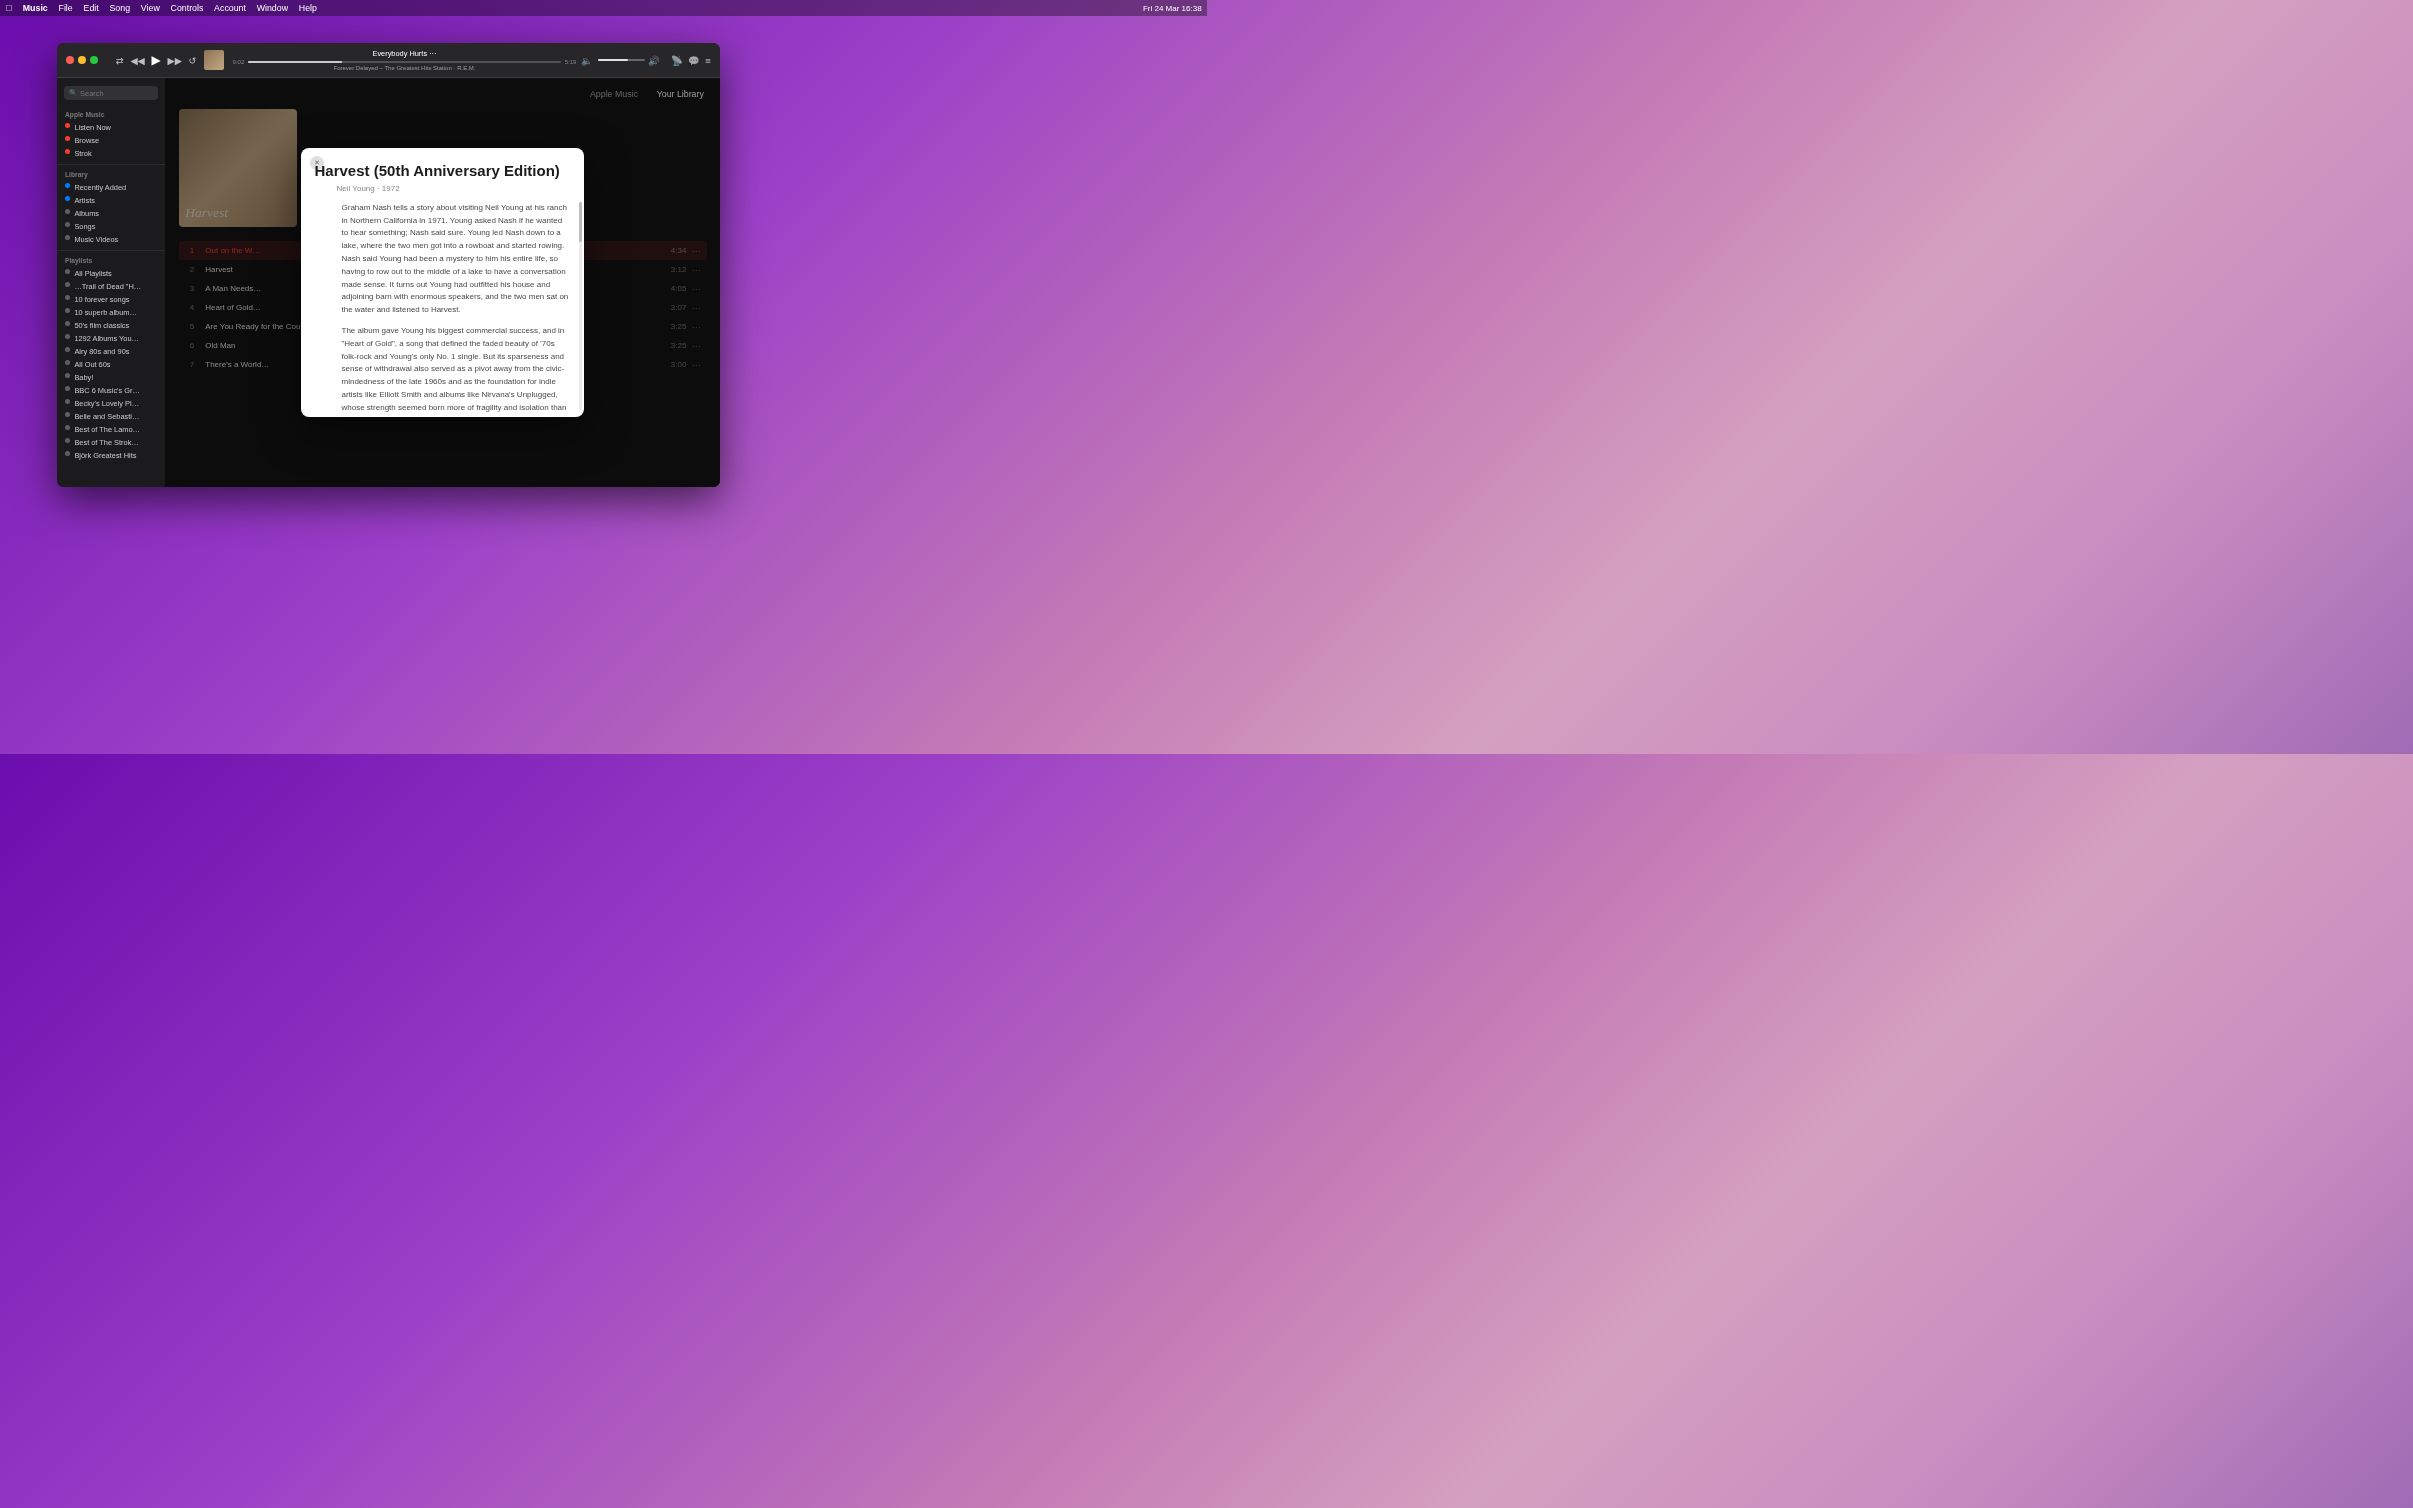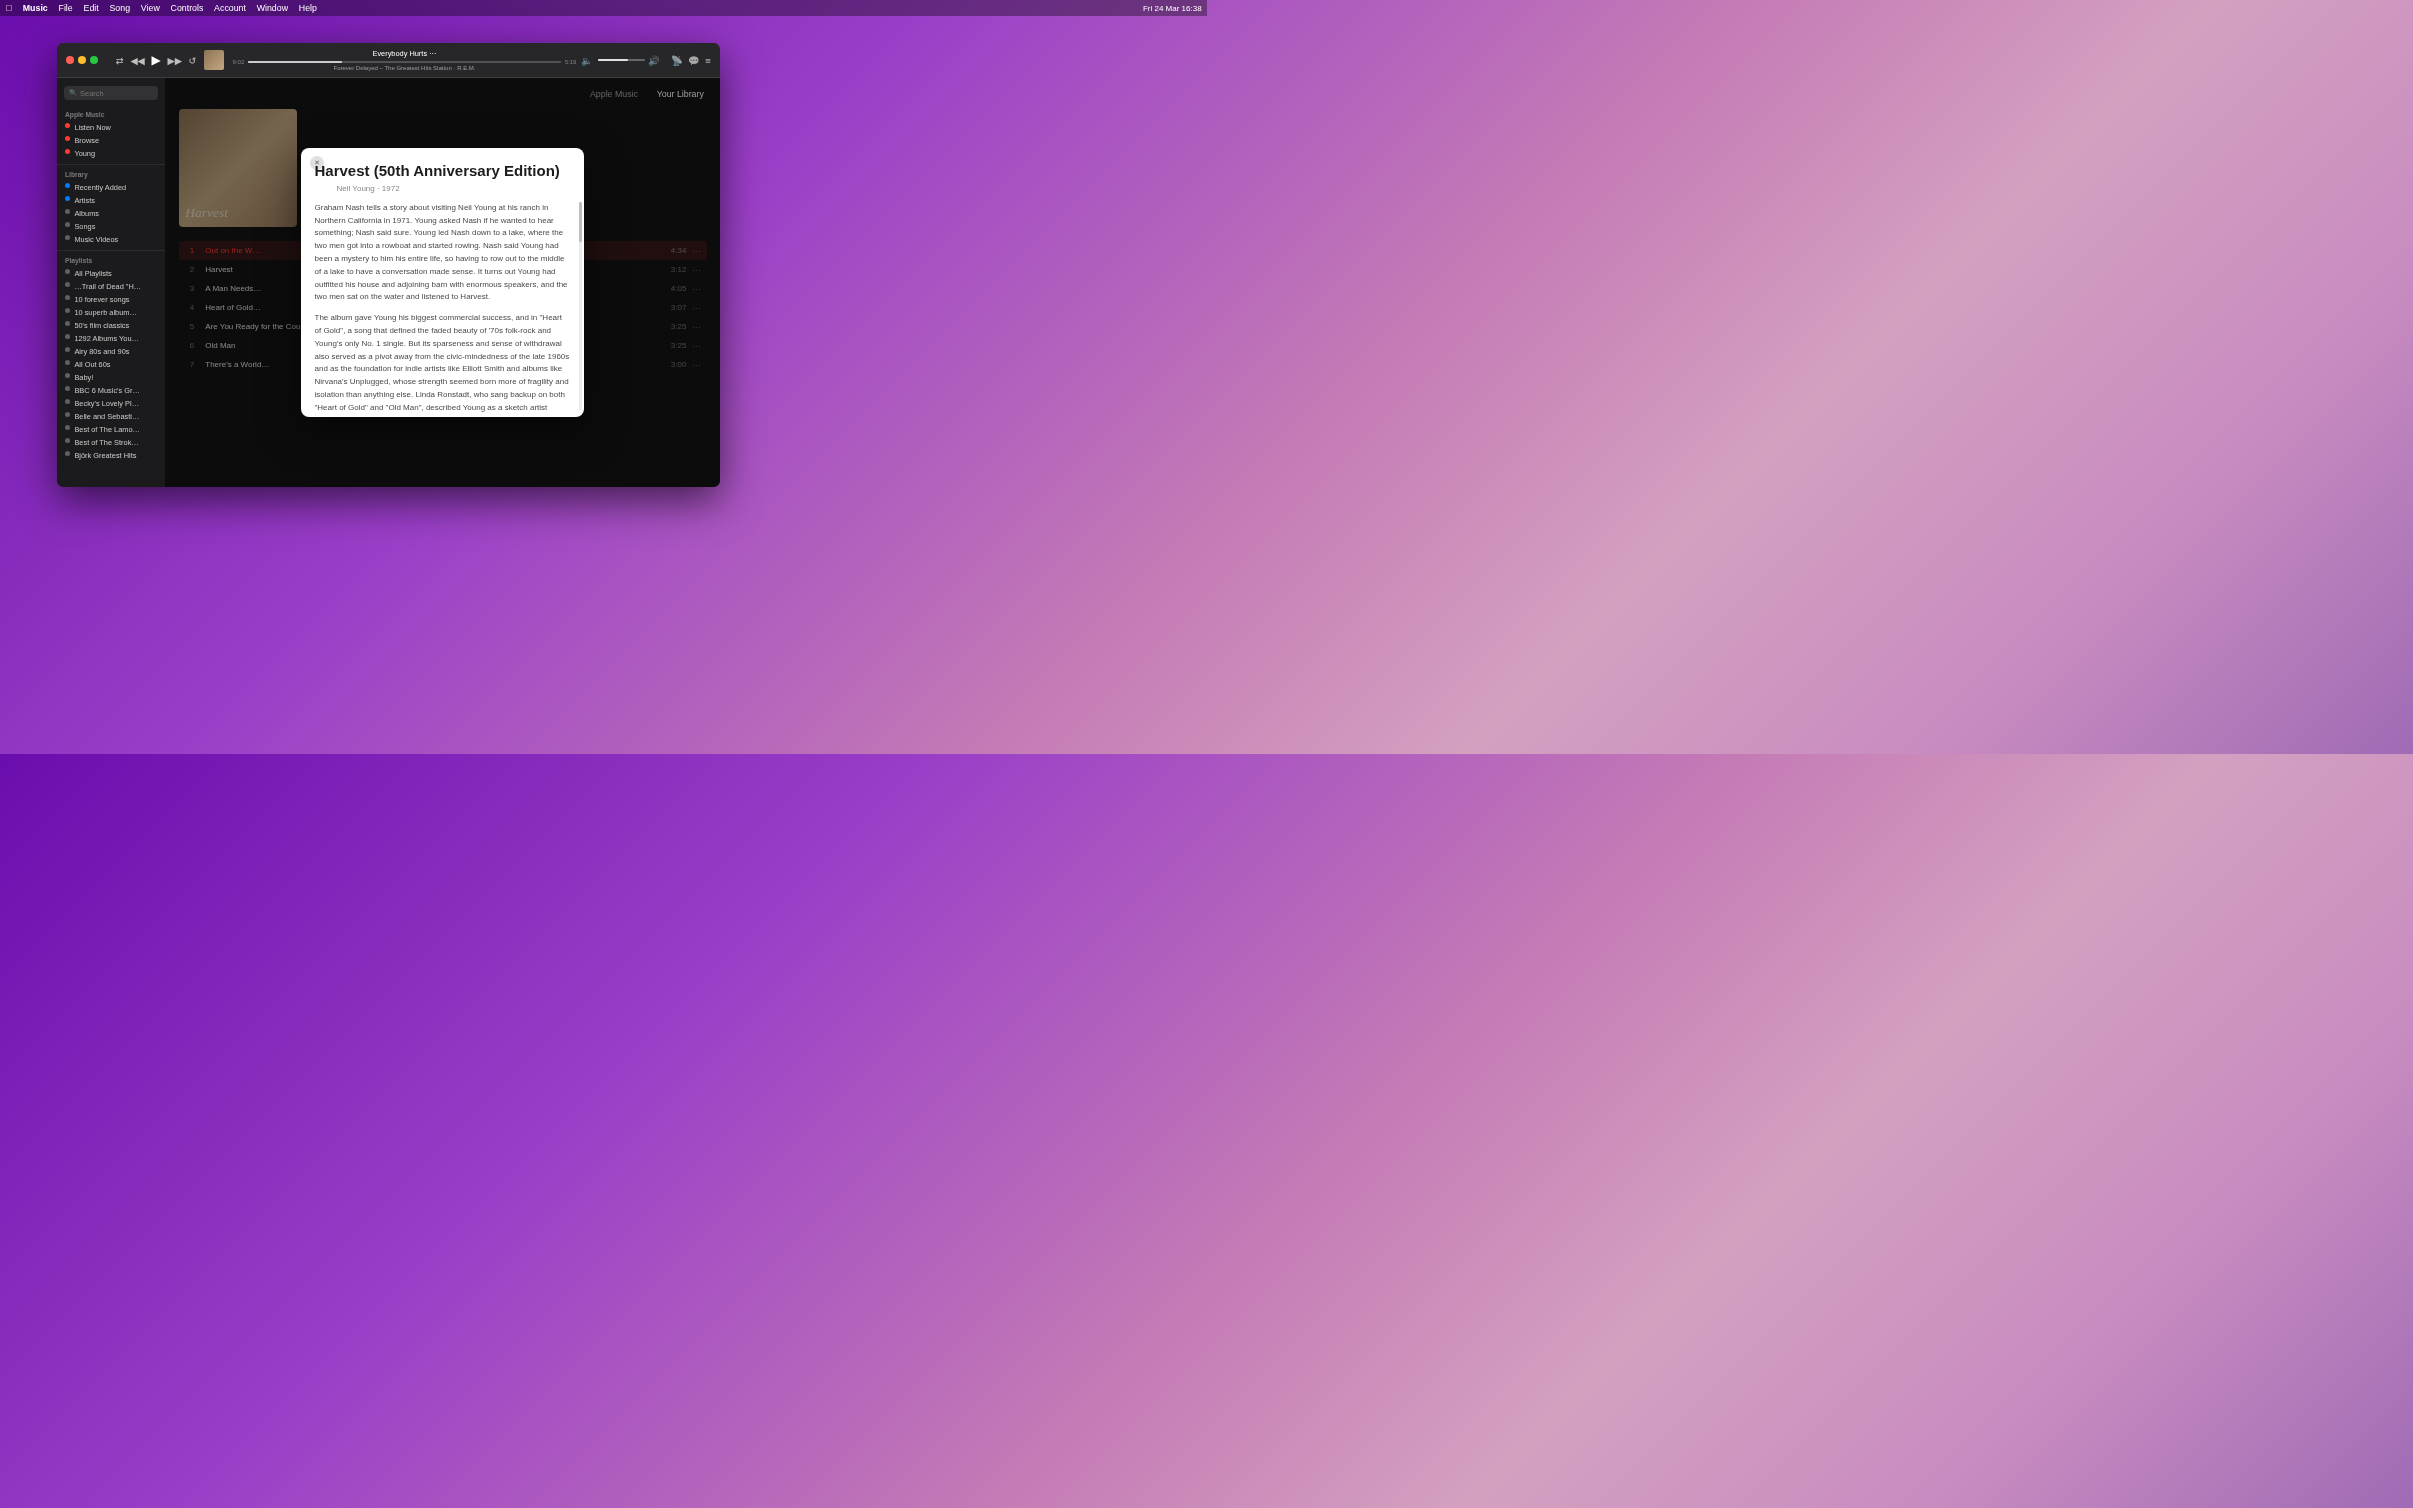--- a/index.html
+++ b/index.html
@@ -449,20 +449,21 @@
       font-size: 8px;
       color: rgba(0,0,0,0.5);
       margin-bottom: 9.4px;
       margin-left: 22px;
     }
 
     .modal-body {
       padding: 0 13.5px 13.5px;
       overflow-y: auto;
       flex: 1;
+      margin-left: 27px;
     }
 
     .modal-text {
       font-size: 8px;
       color: rgba(0,0,0,0.75);
       line-height: 1.6;
       margin-bottom: 8px;
     }
 
     .modal-scrollbar {
@@ -575,21 +576,21 @@
       <div class="sidebar-item">
         <div class="sidebar-dot dot-red"></div>
         <span>Listen Now</span>
       </div>
       <div class="sidebar-item">
         <div class="sidebar-dot dot-red"></div>
         <span>Browse</span>
       </div>
       <div class="sidebar-item">
         <div class="sidebar-dot dot-red"></div>
-        <span>Young</span>
+        <span>Strok</span>
       </div>
 
       <div class="sidebar-divider"></div>
 
       <div class="sidebar-section-label">Library</div>
 
       <div class="sidebar-item">
         <div class="sidebar-dot dot-blue"></div>
         <span>Recently Added</span>
       </div>

